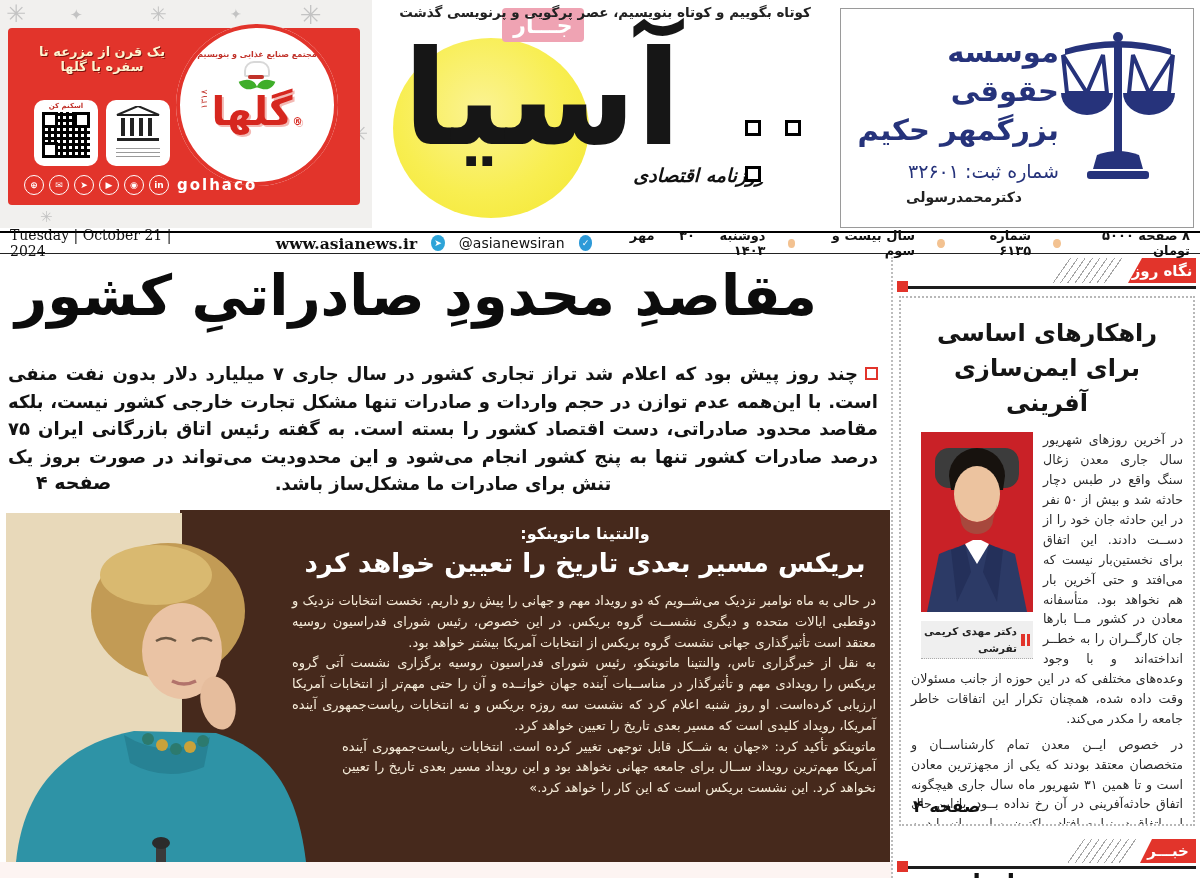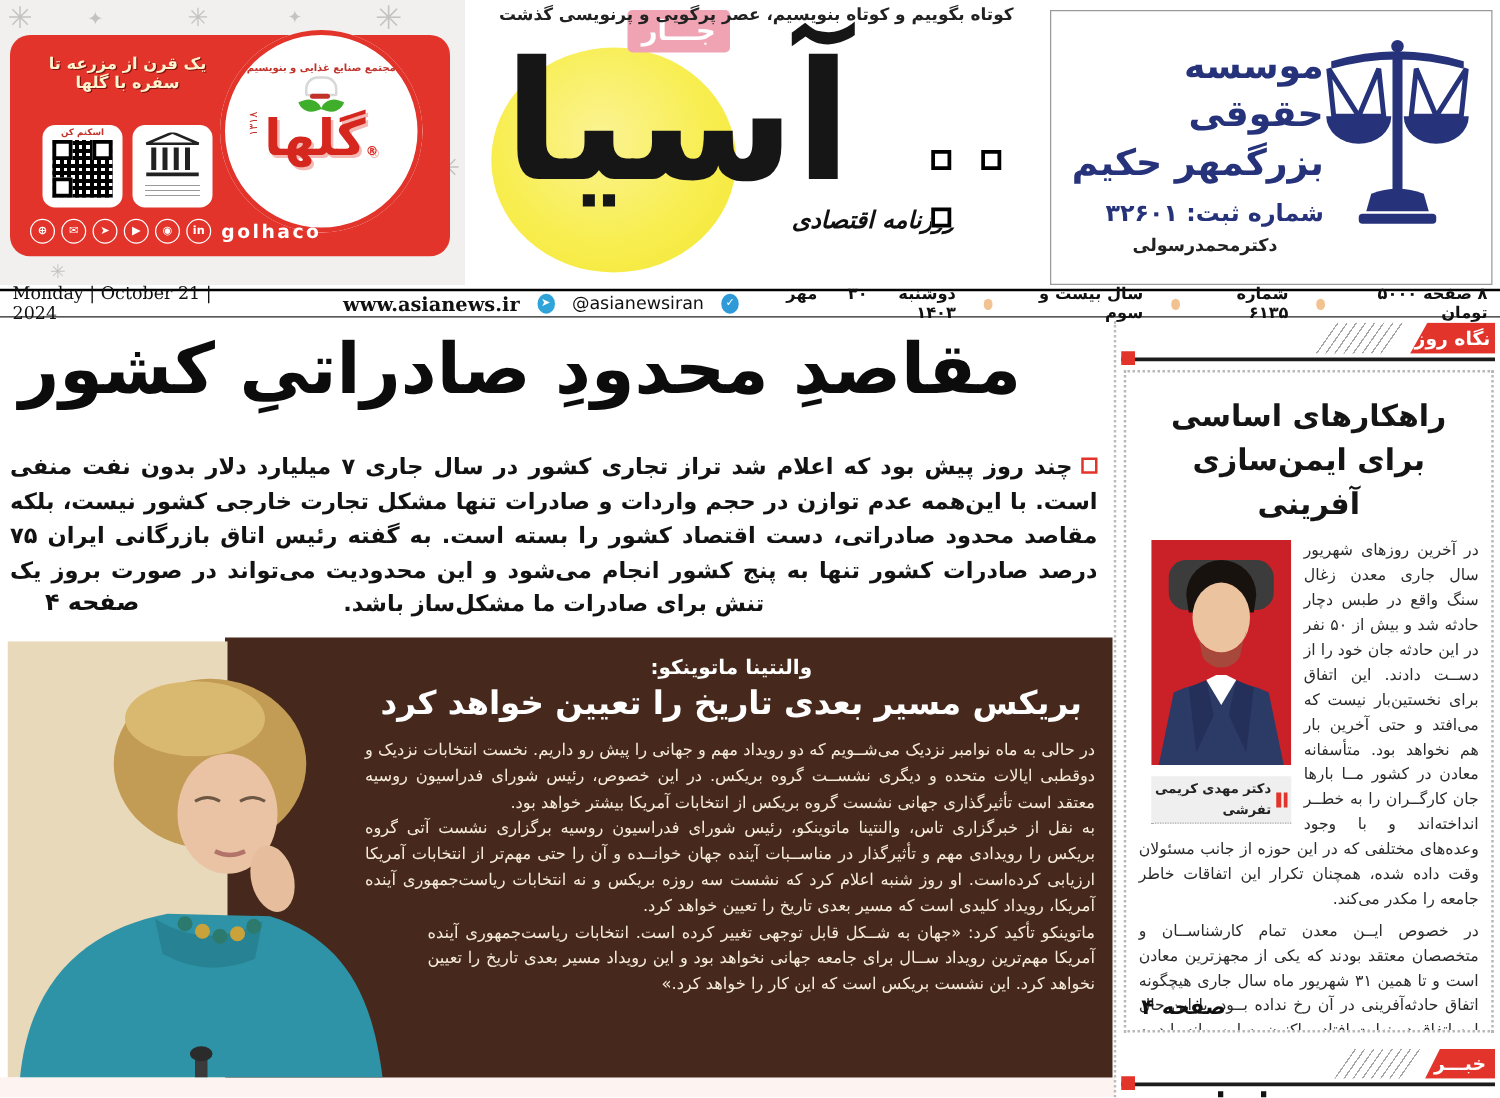--- a/index.html
+++ b/index.html
@@ -3,21 +3,21 @@
 <meta charset="utf-8">
 <style>
   html,body{margin:0;padding:0;background:#fff;}
   .page{position:relative;width:1200px;height:878px;overflow:hidden;background:#fff;
         font-family:"DejaVu Sans",sans-serif;color:#111;}
   .abs{position:absolute;}
 
   
   .golha{left:0;top:0;width:372px;height:228px;background:#f1f0ee;overflow:hidden;}
   .ornament{position:absolute;color:#c3c3c3;pointer-events:none;}
-  .golha-red{position:absolute;left:8px;top:28px;width:352px;height:177px;background:#e2342b;border-radius:16px;}
+  .golha-red{position:absolute;left:8px;top:28px;width:352px;height:177px;background:#e2342b;border-radius:4px;}
   .golha-slogan{position:absolute;right:178px;left:14px;top:16px;text-align:center;color:#fdf3cf;
       font-weight:bold;font-size:13px;text-shadow:1px 1px 0 #7c120d;direction:rtl;}
   .golha-circle{position:absolute;right:22px;top:-4px;width:162px;height:162px;background:#fff;border-radius:50%;
       box-shadow:0 0 0 4px #e2342b inset;overflow:hidden;text-align:center;}
   .golha-tagline{margin-top:26px;color:#c1322a;font-size:8px;font-weight:bold;direction:rtl;}
   .chefhat{width:22px;height:12px;background:#fff;border:2px solid #d8d8d8;border-radius:10px 10px 2px 2px;margin:2px auto 0;position:relative;}
   .chefhat::after{content:"";position:absolute;left:2px;bottom:-4px;width:16px;height:4px;background:#c1322a;border-radius:2px;}
   .leaf{width:34px;height:12px;margin:2px auto 0;position:relative;}
   .leaf::before,.leaf::after{content:"";position:absolute;width:16px;height:11px;background:#3fae2a;border-radius:0 12px 0 12px;top:0;}
   .leaf::before{left:0;transform:rotate(-18deg);}
@@ -57,21 +57,21 @@
   .m-title{position:absolute;left:-10px;top:16px;width:360px;text-align:center;font-size:132px;line-height:1.25;
       font-weight:900;color:#161616;z-index:2;}
   .m-sub{position:absolute;left:252px;top:164px;width:150px;text-align:center;font-size:19px;font-weight:bold;
       font-style:italic;font-family:"DejaVu Serif",serif;color:#111;z-index:3;direction:rtl;}
   .m-qr{position:absolute;left:373px;top:118px;width:56px;height:62px;z-index:3;background:#fff;}
 
   
   .legal{left:840px;top:8px;width:352px;height:218px;background:#fff;border:1px solid #9a9a9a;}
   .legal-text{position:absolute;left:10px;top:24px;width:208px;direction:rtl;text-align:right;color:#26337b;}
   .legal-l1{font-size:29px;font-weight:900;line-height:1.35;}
-  .legal-l3{font-size:19px;font-weight:bold;margin-top:10px;}
+  .legal-l3{font-size:19px;font-weight:normal;margin-top:10px;}
   .legal-doc{position:absolute;left:48px;top:180px;width:150px;text-align:center;font-size:14px;font-weight:bold;color:#222;direction:rtl;}
   .scales{position:absolute;right:14px;top:18px;}
 
   
   .dateline{left:0;top:231px;width:1200px;height:23px;border-top:2px solid #000;border-bottom:1.5px solid #222;
       display:flex;align-items:center;padding:0 10px;box-sizing:border-box;gap:14px;background:#fff;}
   .d-en{font-family:"DejaVu Serif",serif;font-size:14px;color:#111;}
   .d-site{font-family:"DejaVu Serif",serif;font-size:15.5px;font-weight:bold;margin-left:78px;}
   .circ-ic{width:16px;height:16px;border-radius:50%;display:inline-flex;align-items:center;justify-content:center;
       color:#fff;font-size:9px;}
@@ -211,21 +211,21 @@
     </svg>
     <div class="legal-text">
       <div class="legal-l1">موسسه حقوقی</div>
       <div class="legal-l1">بزرگمهر حکیم</div>
       <div class="legal-l3">شماره ثبت: ۳۲۶۰۱</div>
     </div>
     <div class="legal-doc">دکترمحمدرسولی</div>
   </div>
 
   <div class="abs dateline">
-    <span class="d-en">Monday | October 21 | 2024</span>
+    <span class="d-en">Tuesday | October 21 | 2024</span>
     <span class="d-site">www.asianews.ir</span>
     <span class="circ-ic tg">➤</span>
     <span class="d-handle">@asianewsiran</span>
     <span class="circ-ic vf">✓</span>
     <span class="d-fa">
       <span>۸ صفحه ۵۰۰۰ تومان</span>
       <span class="dot"></span>
       <span>شماره ۶۱۳۵</span>
       <span class="dot"></span>
       <span>سال بیست و سوم</span>

